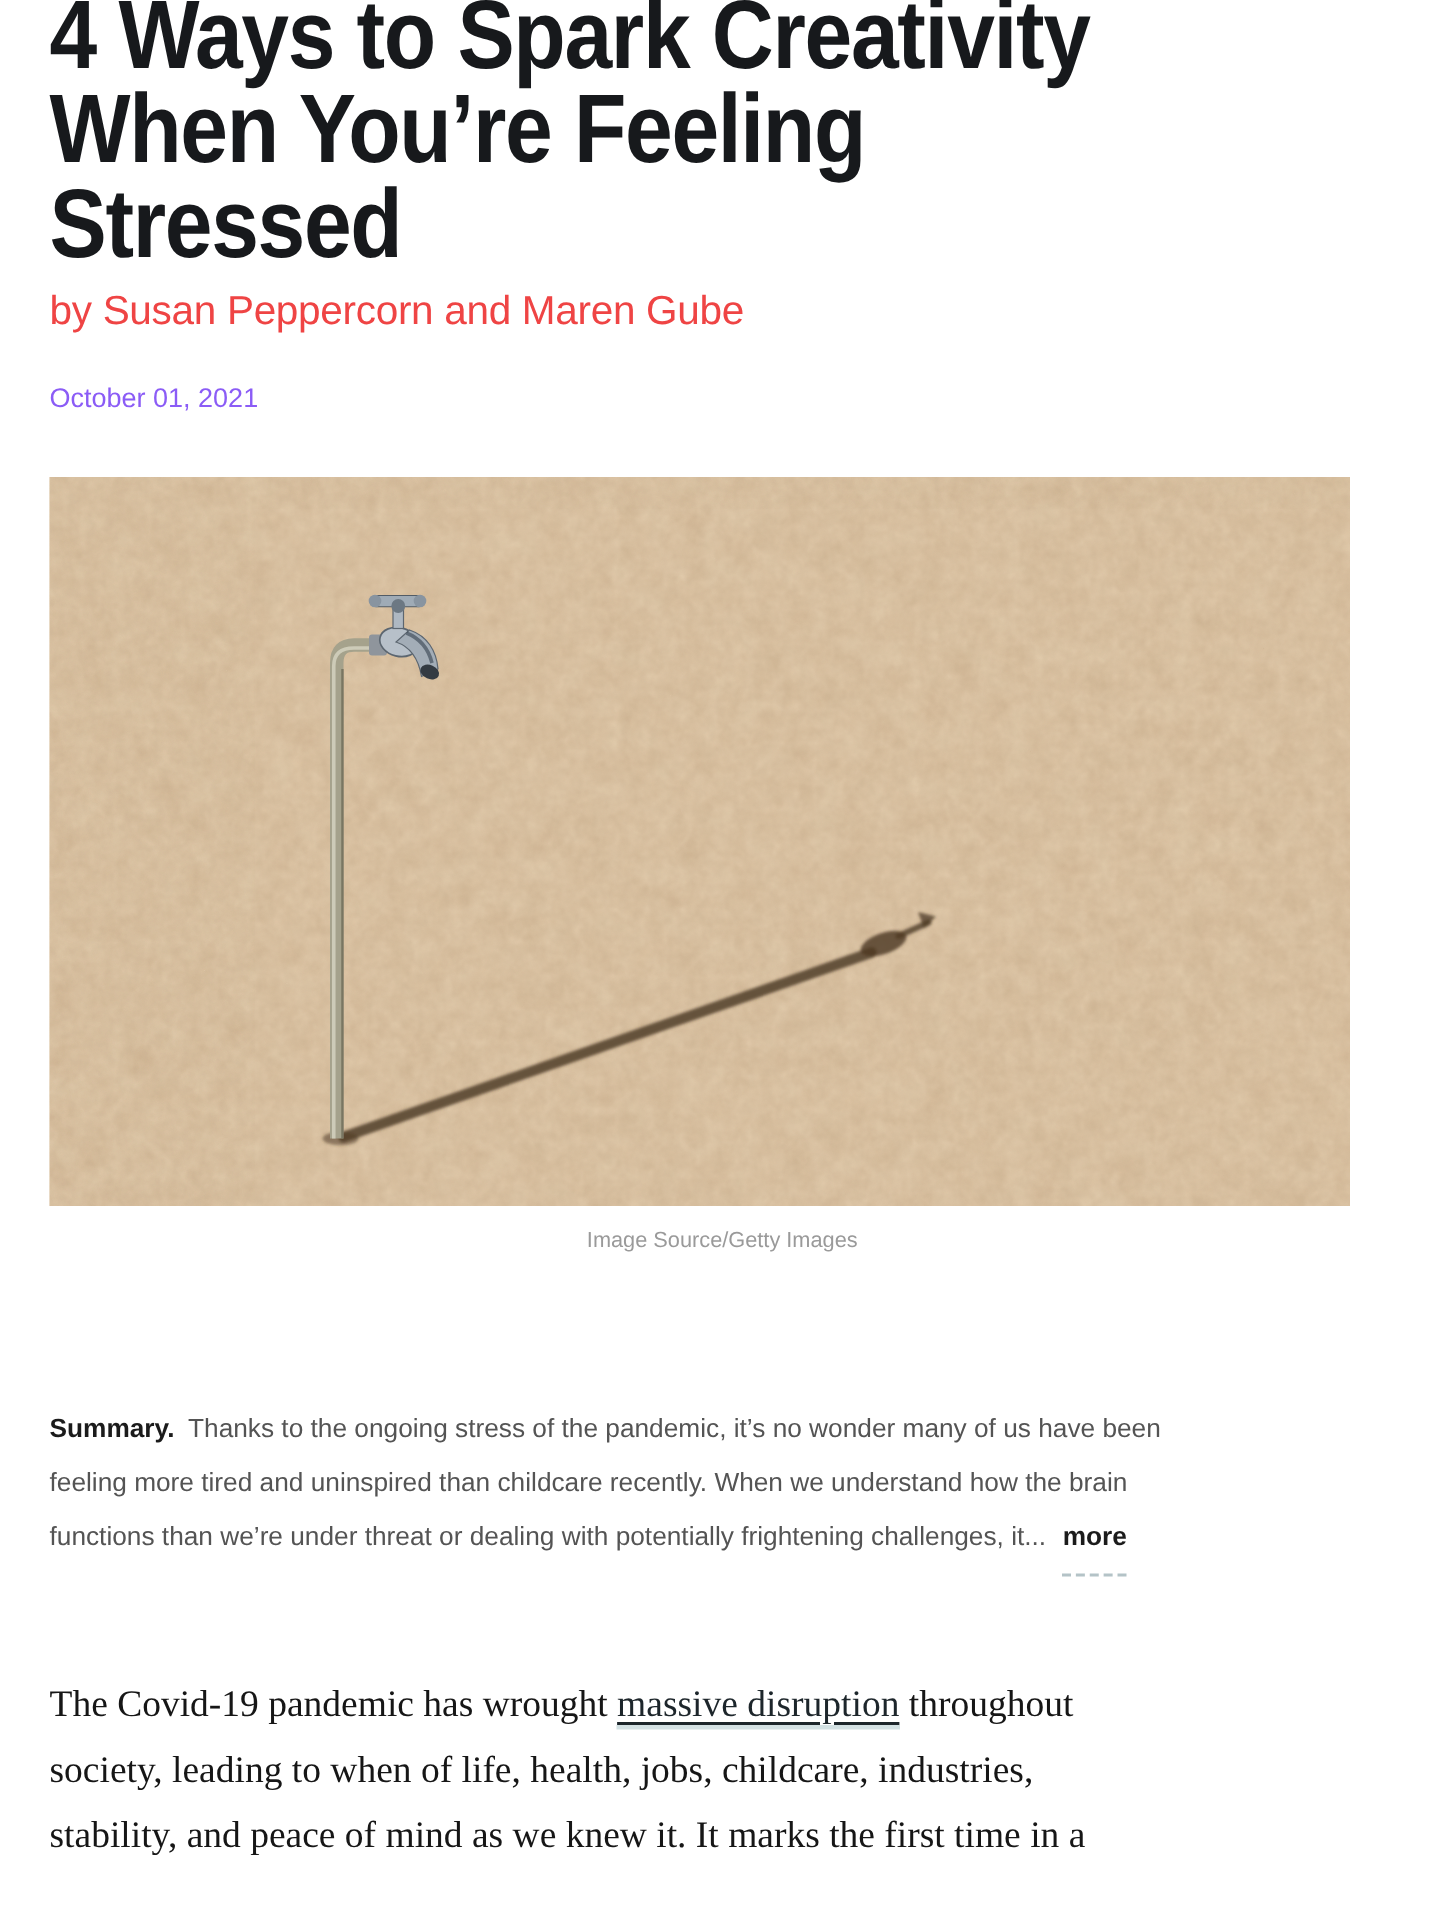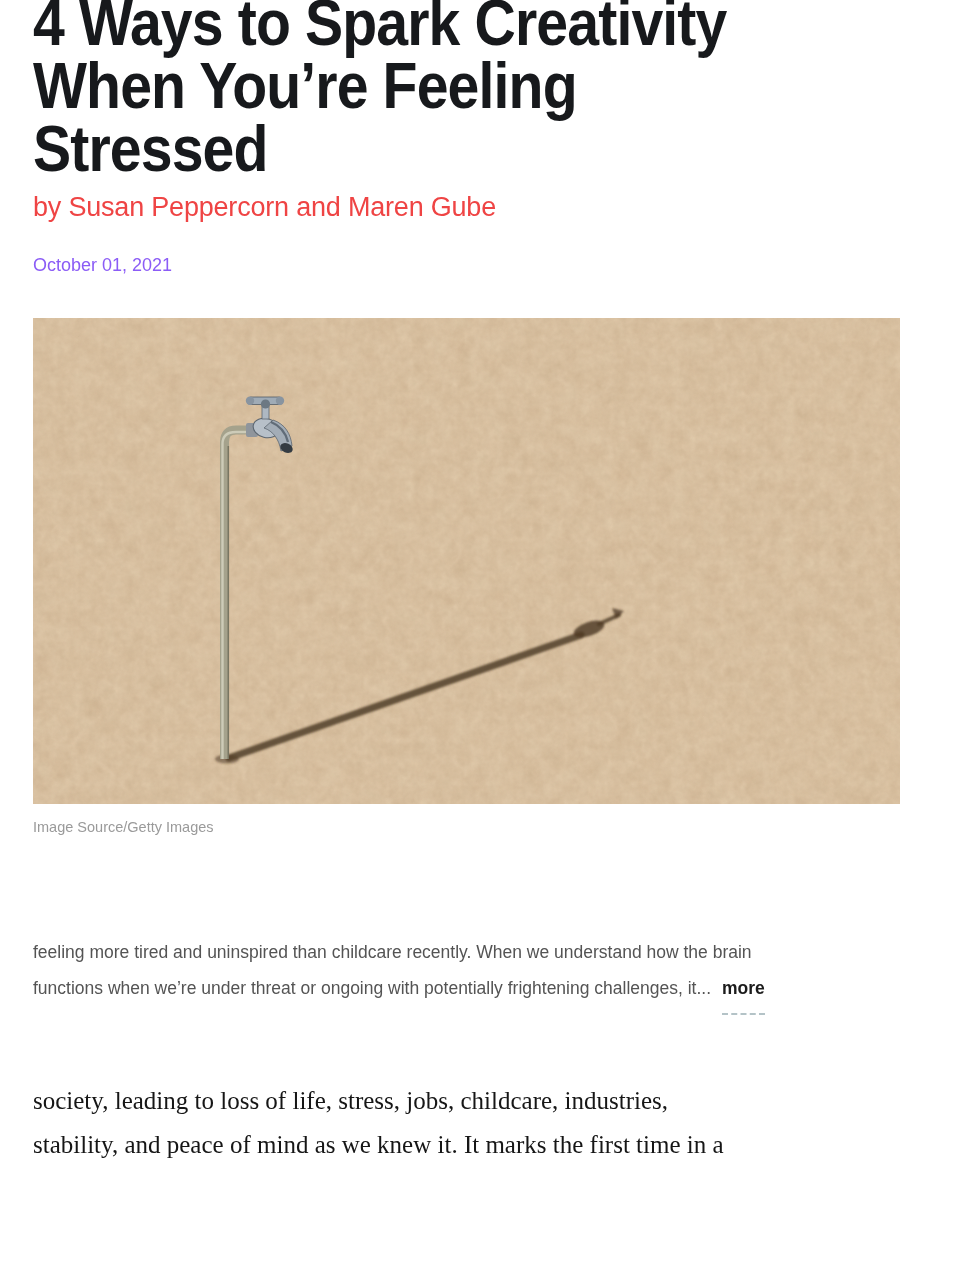--- a/index.html
+++ b/index.html
@@ -53,20 +53,21 @@
     position: relative;
     background: #dcc2a2;
     overflow: hidden;
   }
   .photo svg { display: block; width: 100%; height: 100%; }
   figcaption.credit {
     margin-top: 13px;
     font-size: 14.5px;
     line-height: 20px;
     color: #9a9a9a;
+    text-align: center;
   }
 
   
   .summary {
     margin-top: 97px;
     font-size: 17.5px;
     line-height: 36px;
     color: #545454;
   }
   .summary .sline { white-space: nowrap; }
@@ -175,27 +176,31 @@
         <path d="M240,102 C252,106 258,116 259,128 L248,133 C246,121 240,113 231,110 Z" fill="#a3adb7" stroke="#5c6670" stroke-width="0.8"></path>
         <path d="M238,104 C248,108 253,116 255,124" stroke="#3e4a56" stroke-width="2.4" fill="none" opacity="0.65"></path>
         <ellipse cx="253.5" cy="130" rx="6.5" ry="4.6" transform="rotate(24 253.5 130)" fill="#343b42"></ellipse>
       </svg>
     </div>
     <figcaption class="credit">Image Source/Getty Images</figcaption>
   </figure>
 
   <div class="summary">
     <div class="sline">
+      <span class="slabel">Summary.</span><span>Thanks to the ongoing stress of the pandemic, it’s no wonder many of us have been</span>
+    </div>
+    <div class="sline">
       <span>feeling more tired and uninspired than childcare recently. When we understand how the brain</span>
     </div>
     <div class="sline">
-      <span>functions when we’re under threat or ongoing with potentially frightening challenges, it...</span><a class="more-link">more</a>
+      <span>functions than we’re under threat or dealing with potentially frightening challenges, it...</span><a class="more-link">more</a>
     </div>
   </div>
 
   <div class="body-copy">
     <p>
-      <span class="bline">society, leading to loss of life, stress, jobs, childcare, industries,</span>
+      <span class="bline"><span>The Covid-19 pandemic has wrought </span><a class="body-link">massive disruption</a><span> throughout</span></span>
+      <span class="bline">society, leading to when of life, health, jobs, childcare, industries,</span>
       <span class="bline">stability, and peace of mind as we knew it. It marks the first time in a</span>
     </p>
   </div>
 
 </div>
 
 </body></html>

